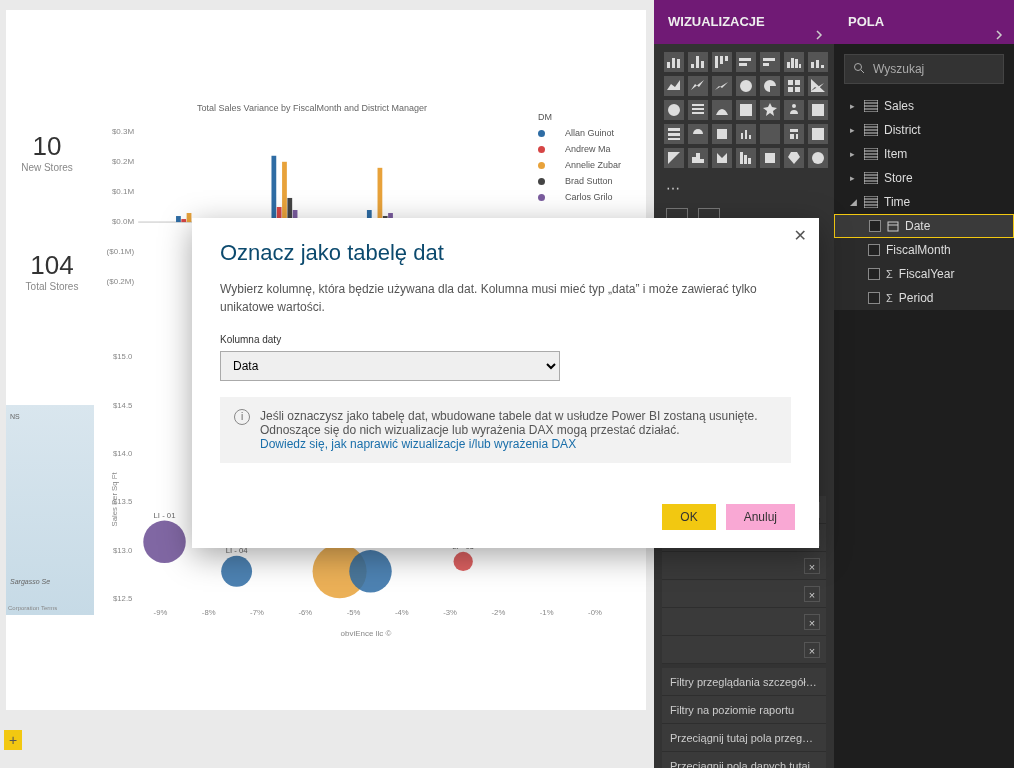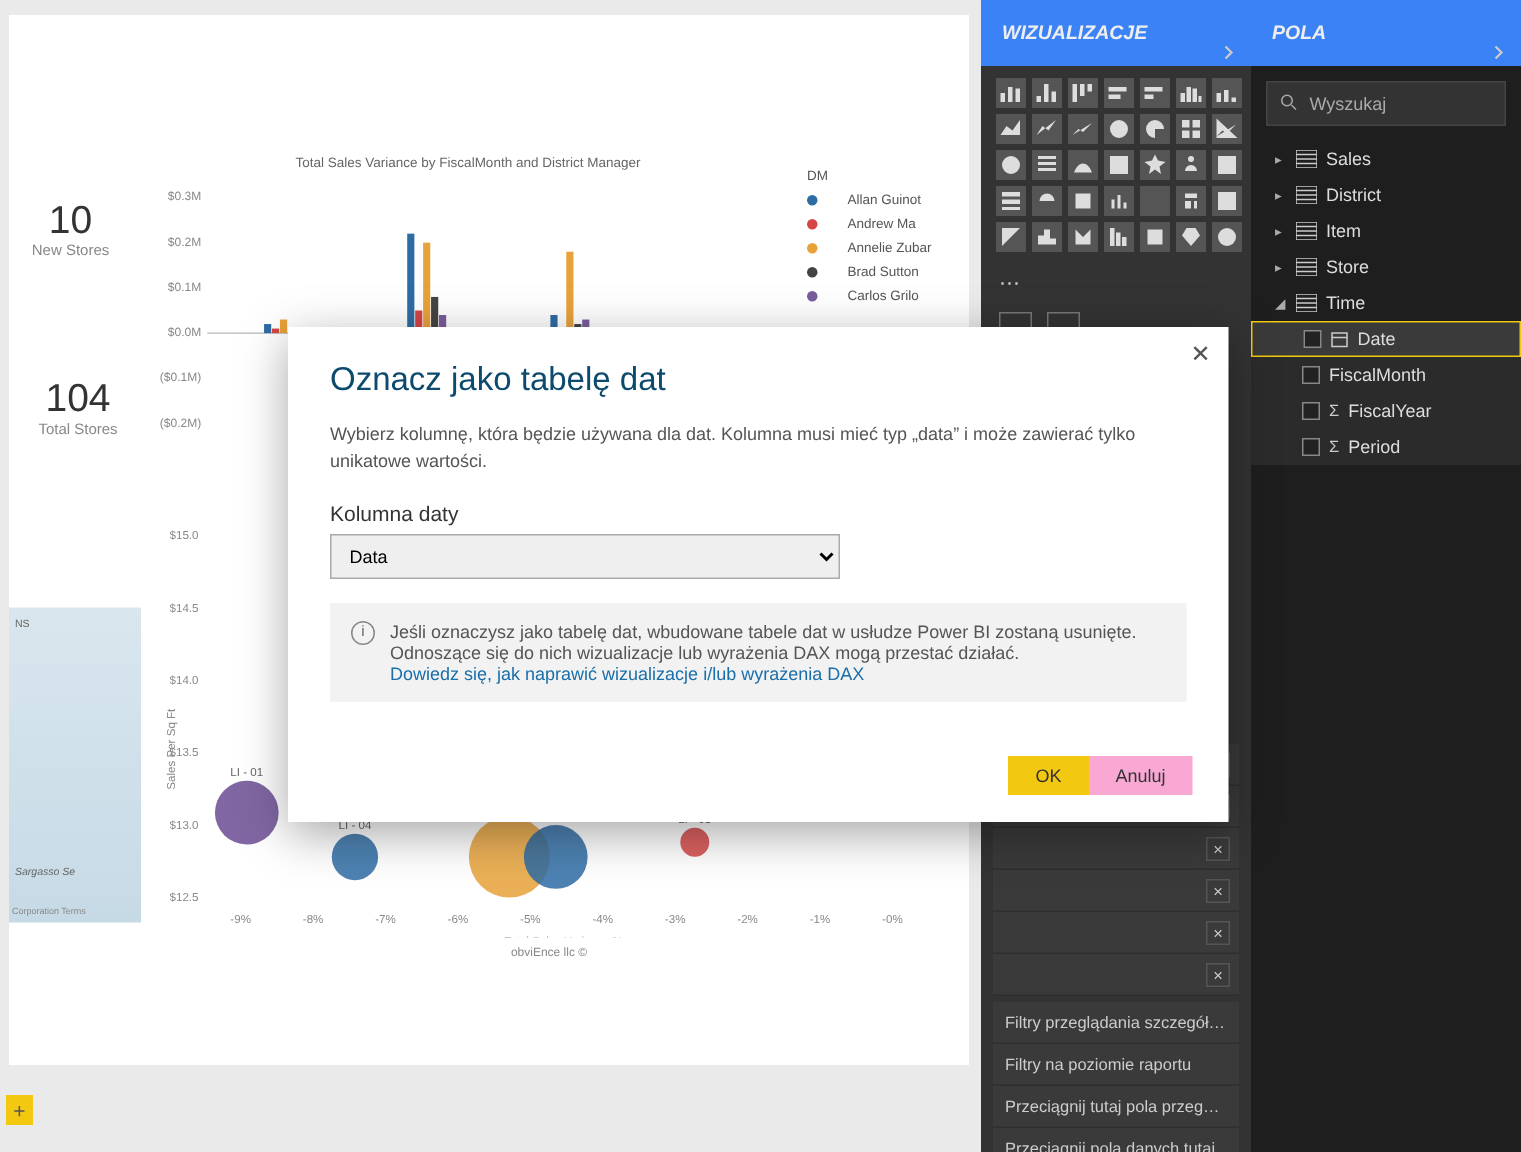--- a/index.html
+++ b/index.html
@@ -28,21 +28,21 @@
   .map { position: absolute; left: 0; top: 395px; width: 88px; height: 210px; background: linear-gradient(180deg,#d9e6ee 0%,#c6dae6 100%); font-size: 7px; color: #666; overflow:hidden;}
   .map .ns { position:absolute; top:8px; left:4px; }
   .map .sarg { position:absolute; bottom:30px; left:4px; font-style:italic;}
   .map .corp { position:absolute; bottom:4px; left:2px; font-size:6px; color:#888;}
 
   .page-tab { position:absolute; left:4px; bottom:18px; width:18px; height:20px; background:#f2c811; color:#555; font-size:14px; line-height:20px; text-align:center; }
 
   
   .viz-panel { position: absolute; left: 654px; top: 0; width: 180px; height: 768px; background: #333; color: #ddd; }
   .fields-panel { position: absolute; left: 834px; top: 0; width: 180px; height: 768px; background: #1e1e1e; color: #ddd; }
-  .panel-header { height: 44px; line-height: 44px; padding: 0 14px; font-size: 13px; font-weight: 600; color: #eee; position: relative; background:#3b82f6;font-style:italic;}
+  .panel-header { height: 44px; line-height: 44px; padding: 0 14px; font-size: 13px; font-weight: 600; color: #eee; position: relative; background:#701a75;}
   .panel-header .chev { position: absolute; right: 10px; top: 14px; }
 
   .viz-gallery { padding: 8px 10px; display: grid; grid-template-columns: repeat(7, 20px); gap: 4px 4px; }
   .viz-ico { width: 20px; height: 20px; background: #555; display:flex; align-items:center; justify-content:center;}
   .viz-ico svg { width:16px; height:16px; }
   .viz-more { padding: 4px 12px; color:#ccc; font-size:14px; letter-spacing:2px;}
   .viz-tool-row { padding:8px 12px; display:flex; gap:10px;}
   .viz-tool-row .tool { width:22px; height:16px; border:1px solid #777;}
 
   .well { margin: 4px 8px; background:#3a3a3a; }
@@ -56,26 +56,26 @@
   .tree-item.selected { background:#3a3a3a; border:1px solid #f2c811; }
   .tree-caret { width:8px; color:#aaa; font-size:9px;}
   .tbl-ico { width:14px; height:12px; }
   .chk { width:12px; height:12px; border:1px solid #888; background:#222;}
 
   
   .modal { position:absolute; left:192px; top:218px; width:627px; height:330px; background:#fff; box-shadow:0 8px 30px rgba(0,0,0,.35); padding:22px 28px;}
   .modal-close { position:absolute; right:12px; top:8px; font-size:16px; color:#555; cursor:pointer;}
   .modal h1 { font-size:22px; font-weight:300; color:#0c4a6e; margin-bottom:14px;}
   .modal p { font-size:12px; color:#555; line-height:1.5; margin-bottom:18px;}
-  .modal .lbl { font-size:14px; color:#333; margin-bottom:6px;}
+  .modal .lbl { font-size:10px; color:#333; margin-bottom:6px;}
   .modal select { width:340px; height:30px; border:1px solid #aaa; padding:0 8px; font-size:12px;}
   .info-box { margin-top:16px; background:#f2f2f2; padding:12px 14px; display:flex; gap:10px; font-size:12px; color:#555;}
   .info-box .info-i { width:16px; height:16px; border:1px solid #888; border-radius:50%; text-align:center; font-size:10px; line-height:14px; color:#666; flex-shrink:0;}
   .info-box a { color:#1a6faa; text-decoration:none;}
-  .modal-buttons { position:absolute; right:24px; bottom:18px; display:flex; }
+  .modal-buttons { position:absolute; right:24px; bottom:18px; display:flex; gap:10px;}
   .btn { height:26px; padding:0 18px; font-size:12px; border:none; cursor:pointer;}
   .btn-ok { background:#f2c811; color:#333;}
   .btn-cancel { background:#f9a8d4; color:#333;}
 
   .chev svg, .tree-caret svg { width:10px; height:10px; }
 </style>
 </head>
 <body>
 
 <div class="canvas-area">

